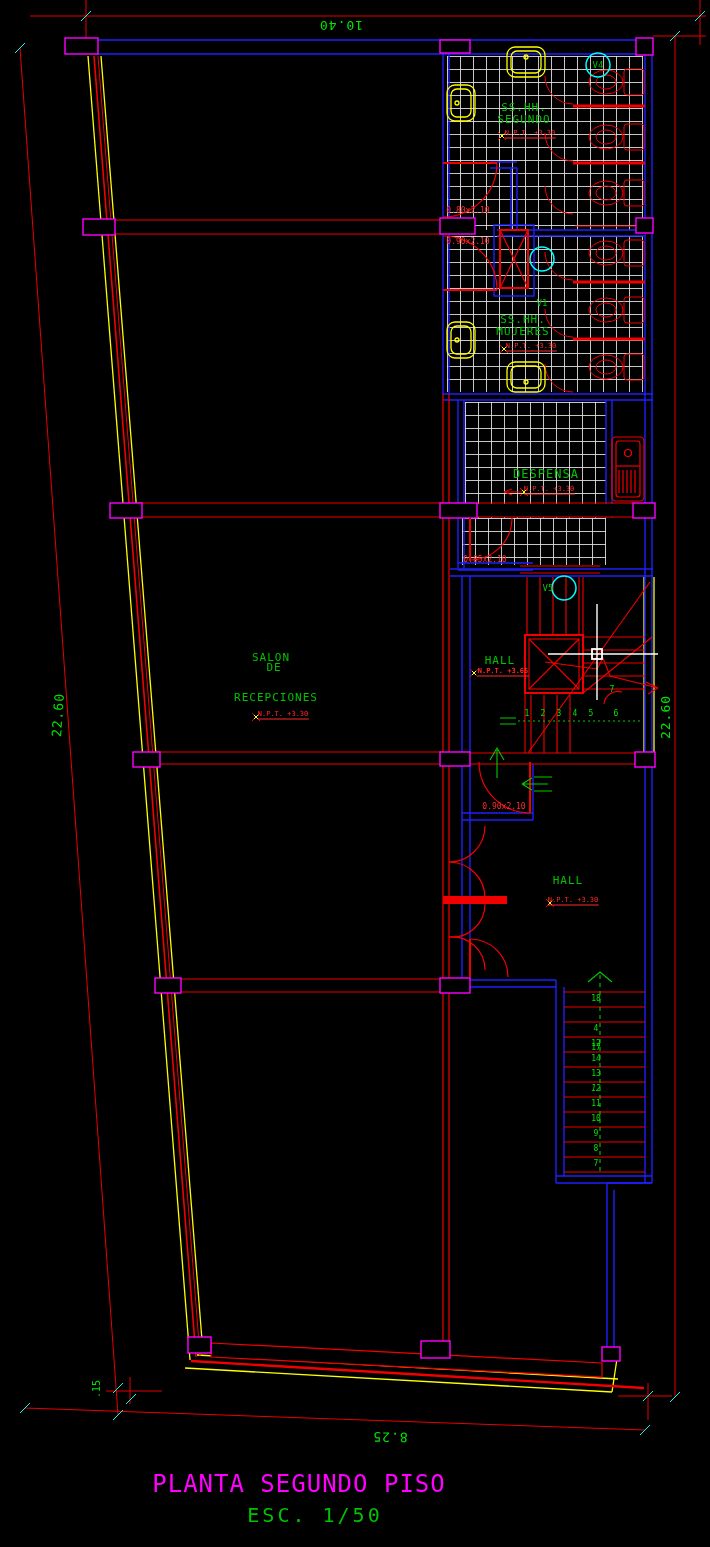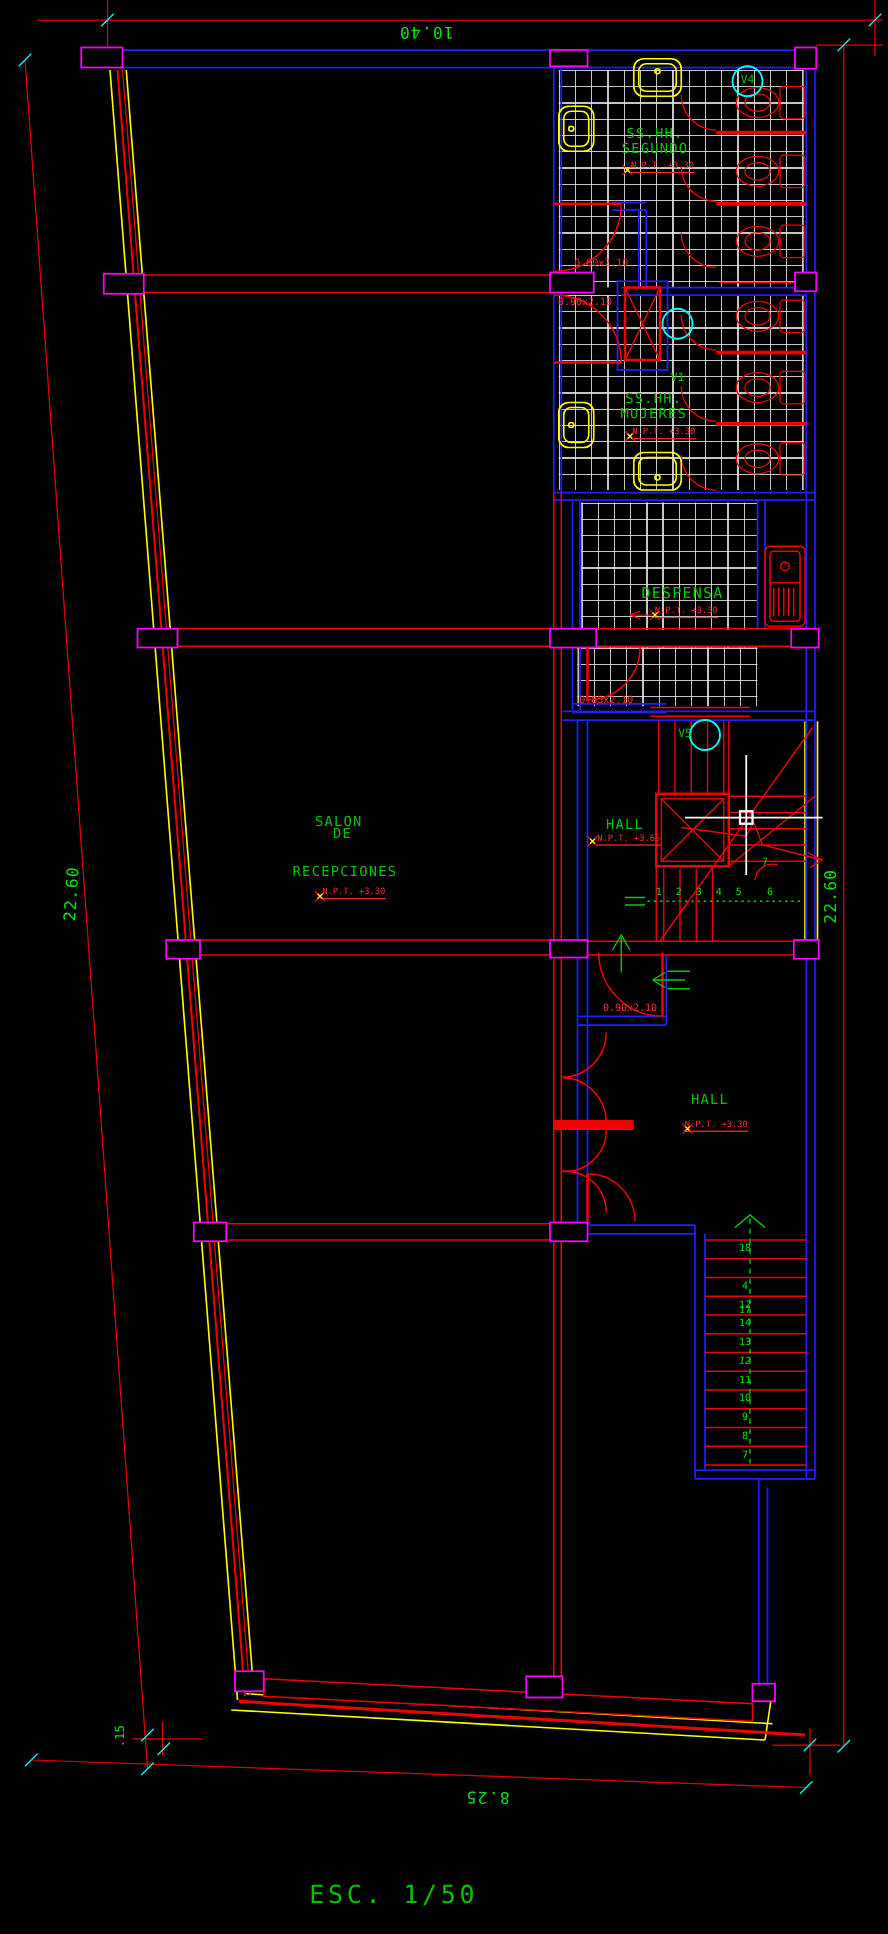--- a/index.html
+++ b/index.html
@@ -324,38 +324,38 @@
 
   <span class="t dim gd" style="left:341px;top:25px;transform:translate(-50%,-50%) rotate(180deg);">10.40</span>
   <span class="t dim gd" style="left:58px;top:715px;transform:translate(-50%,-50%) rotate(-86deg);">22.60</span>
   <span class="t dim gd" style="left:665px;top:717px;transform:translate(-50%,-50%) rotate(-90deg);">22.60</span>
   <span class="t dim gd" style="left:390px;top:1437px;transform:translate(-50%,-50%) rotate(181deg);">8.25</span>
   <span class="t gd" style="left:97px;top:1389px;font-size:10px;transform:translate(-50%,-50%) rotate(-90deg);">.15</span>
 
   <span class="t room g" style="left:524px;top:107px;">SS.HH.</span>
   <span class="t room g" style="left:524px;top:119px;">SEGUNDO</span>
   <span class="t npt r" style="left:530px;top:134px;">N.P.T. +3.30</span>
-  <span class="t door r" style="left:468px;top:211px;margin-left:13px;">0.80x2.10</span>
+  <span class="t door r" style="left:468px;top:211px;">0.80x2.10</span>
 
   <span class="t room g" style="left:523px;top:319px;">SS.HH.</span>
   <span class="t room g" style="left:523px;top:331px;">MUJERES</span>
   <span class="t npt r" style="left:531px;top:347px;">N.P.T. +3.30</span>
   <span class="t door r" style="left:468px;top:242px;">0.90x2.10</span>
 
   <span class="t room12 g" style="left:546px;top:474px;">DESPENSA</span>
   <span class="t npt r" style="left:549px;top:490px;">N.P.T. +3.30</span>
   <span class="t door r" style="left:485px;top:560px;">0.85x2.10</span>
 
   <span class="t room g" style="left:271px;top:637px;margin-top:20px;">SALON</span>
   <span class="t room g" style="left:274px;top:667px;">DE</span>
   <span class="t room g" style="left:276px;top:697px;">RECEPCIONES</span>
   <span class="t npt r" style="left:283px;top:715px;">N.P.T. +3.30</span>
 
   <span class="t room g" style="left:500px;top:660px;">HALL</span>
-  <span class="t npt r" style="left:503px;top:672px;">N.P.T. +3.65</span>
+  <span class="t npt r" style="left:503px;top:672px;font-weight:bold;">N.P.T. +3.65</span>
   <span class="t room g" style="left:568px;top:880px;">HALL</span>
   <span class="t npt r" style="left:573px;top:901px;">N.P.T. +3.30</span>
   <span class="t door r" style="left:504px;top:807px;">0.90x2.10</span>
 
   <span class="t vtag g" style="left:598px;top:65px;">V4</span>
   <span class="t vtag g" style="left:542px;top:259px;margin-top:44px;">V1</span>
   <span class="t vtag g" style="left:548px;top:588px;">V5</span>
 
   <span class="t num gd" style="left:527px;top:714px;">1</span>
   <span class="t num gd" style="left:543px;top:714px;">2</span>
@@ -371,15 +371,16 @@
   <span class="t num gd" style="left:596px;top:1044px;">12</span>
   <span class="t num gd" style="left:596px;top:1059px;">14</span>
   <span class="t num gd" style="left:596px;top:1074px;">13</span>
   <span class="t num gd" style="left:596px;top:1089px;font-style:italic;">12</span>
   <span class="t num gd" style="left:596px;top:1104px;">11</span>
   <span class="t num gd" style="left:596px;top:1119px;text-align:right;">10</span>
   <span class="t num gd" style="left:596px;top:1134px;">9</span>
   <span class="t num gd" style="left:596px;top:1149px;">8</span>
   <span class="t num gd" style="left:596px;top:1164px;">7</span>
 
+  <span class="t title mag" style="left:299px;top:1484px;">PLANTA SEGUNDO PISO</span>
   <span class="t subtitle g" style="left:315px;top:1515px;">ESC. 1/50</span>
 
 </div>
 
 </body></html>

